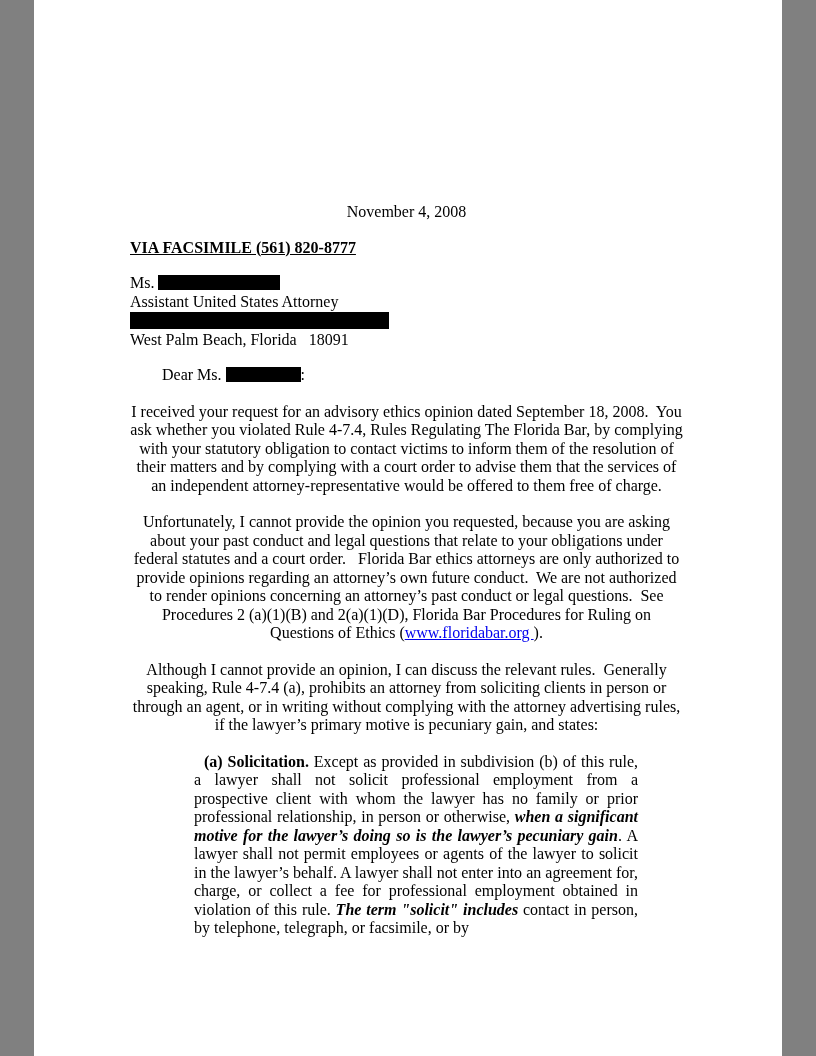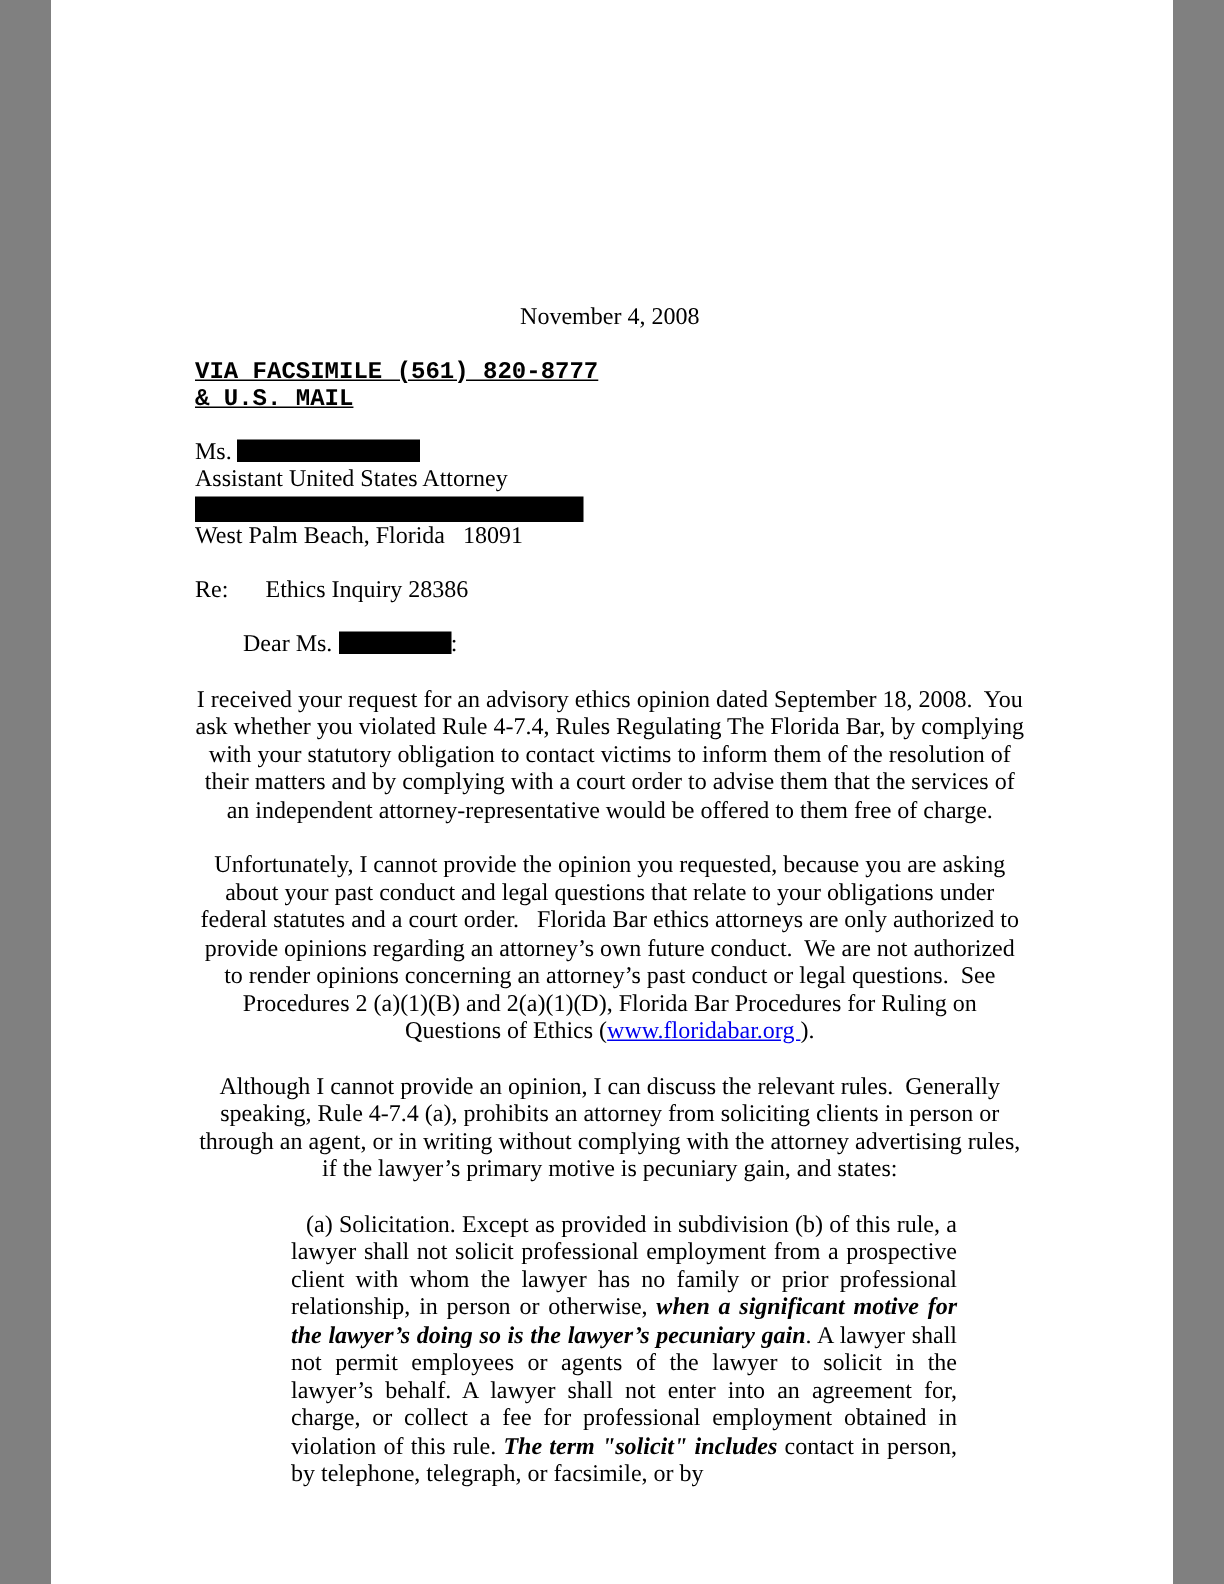--- a/index.html
+++ b/index.html
@@ -15,21 +15,20 @@
     line-height: 18.5px;
     color: #000000;
     padding: 203px 99px 0 96px;
     overflow: hidden;
   }
   .date-line { text-align: center; margin-bottom: 17px; }
   .delivery-block {
     font-weight: bold;
     text-decoration: underline;
     margin-bottom: 17px;
-    font-family: Liberation Mono, monospace;
   }
   .line { white-space: pre-wrap; }
   .addr-block { margin-bottom: 17px; }
   .re-line { margin-bottom: 18px; white-space: pre-wrap; }
   .re-label { display: inline-block; width: 47px; }
   .salutation-line { margin-bottom: 18px; white-space: pre-wrap; margin-left: 32px; }
   .para { white-space: pre-wrap; margin-bottom: 18px; text-align: center; }
   .redaction {
     display: inline-block;
     background: var(--redaction-color, #000000);
@@ -42,47 +41,45 @@
     width: 259px;
     height: 17px;
     margin-top: 1px;
   }
   .quote-block {
     margin: 0 45px 0 64px;
     text-align: justify;
     text-indent: 10px;
     line-height: 18.5px;
   }
-  .b { font-weight: normal; margin-top: 44px; }
+  .b { font-weight: bold; margin-top: 44px; }
   .bi { font-weight: bold; font-style: italic; }
   a.link {
     color: var(--link-color, #0000EE);
     cursor: pointer;
   }
 </style>
 </head>
 <body>
 
 <div class="page">
 
   <div class="date-line">November 4, 2008</div>
 
   <div class="delivery-block">
     <div class="line">VIA FACSIMILE (561) 820-8777</div>
-    <div class="line">&amp; U.S. MAIL</div>
   </div>
 
   <div class="addr-block">
     <div class="line"><span>Ms. </span><span class="redaction name-bar"></span></div>
     <div class="line">Assistant United States Attorney</div>
     <div class="line bar-line"><span class="redaction street-bar"></span></div>
     <div class="line">West Palm Beach, Florida   18091</div>
   </div>
 
-  <div class="re-line"><span class="re-label">Re:</span><span>Ethics Inquiry 28386</span></div>
 
   <div class="salutation-line"><span>Dear Ms. </span><span class="redaction salutation-bar"></span><span>:</span></div>
 
   <p class="para">I received your request for an advisory ethics opinion dated September 18, 2008.  You ask whether you violated Rule 4-7.4, Rules Regulating The Florida Bar, by complying with your statutory obligation to contact victims to inform them of the resolution of their matters and by complying with a court order to advise them that the services of an independent attorney-representative would be offered to them free of charge.</p>
 
   <p class="para"><span>Unfortunately, I cannot provide the opinion you requested, because you are asking about your past conduct and legal questions that relate to your obligations under federal statutes and a court order.   Florida Bar ethics attorneys are only authorized to provide opinions regarding an attorney’s own future conduct.  We are not authorized to render opinions concerning an attorney’s past conduct or legal questions.  See Procedures 2 (a)(1)(B) and 2(a)(1)(D), Florida Bar Procedures for Ruling on Questions of Ethics (</span><a class="link" href="#">www.floridabar.org </a><span>).</span></p>
 
   <p class="para">Although I cannot provide an opinion, I can discuss the relevant rules.  Generally speaking, Rule 4-7.4 (a), prohibits an attorney from soliciting clients in person or through an agent, or in writing without complying with the attorney advertising rules, if the lawyer’s primary motive is pecuniary gain, and states:</p>
 
   <p class="quote-block"><span class="b">(a)  Solicitation.</span><span>  Except as provided in subdivision (b) of this rule, a lawyer shall not solicit professional employment from a prospective client with whom the lawyer has no family or prior professional relationship, in person or otherwise, </span><span class="bi">when a significant motive for the lawyer’s doing so is the lawyer’s pecuniary gain</span><span>.  A lawyer shall not permit employees or agents of the lawyer to solicit in the lawyer’s behalf.  A lawyer shall not enter into an agreement for, charge, or collect a fee for professional employment obtained in violation of this rule.  </span><span class="bi">The term "solicit" includes</span><span> contact in person, by telephone, telegraph, or facsimile, or by</span></p>

